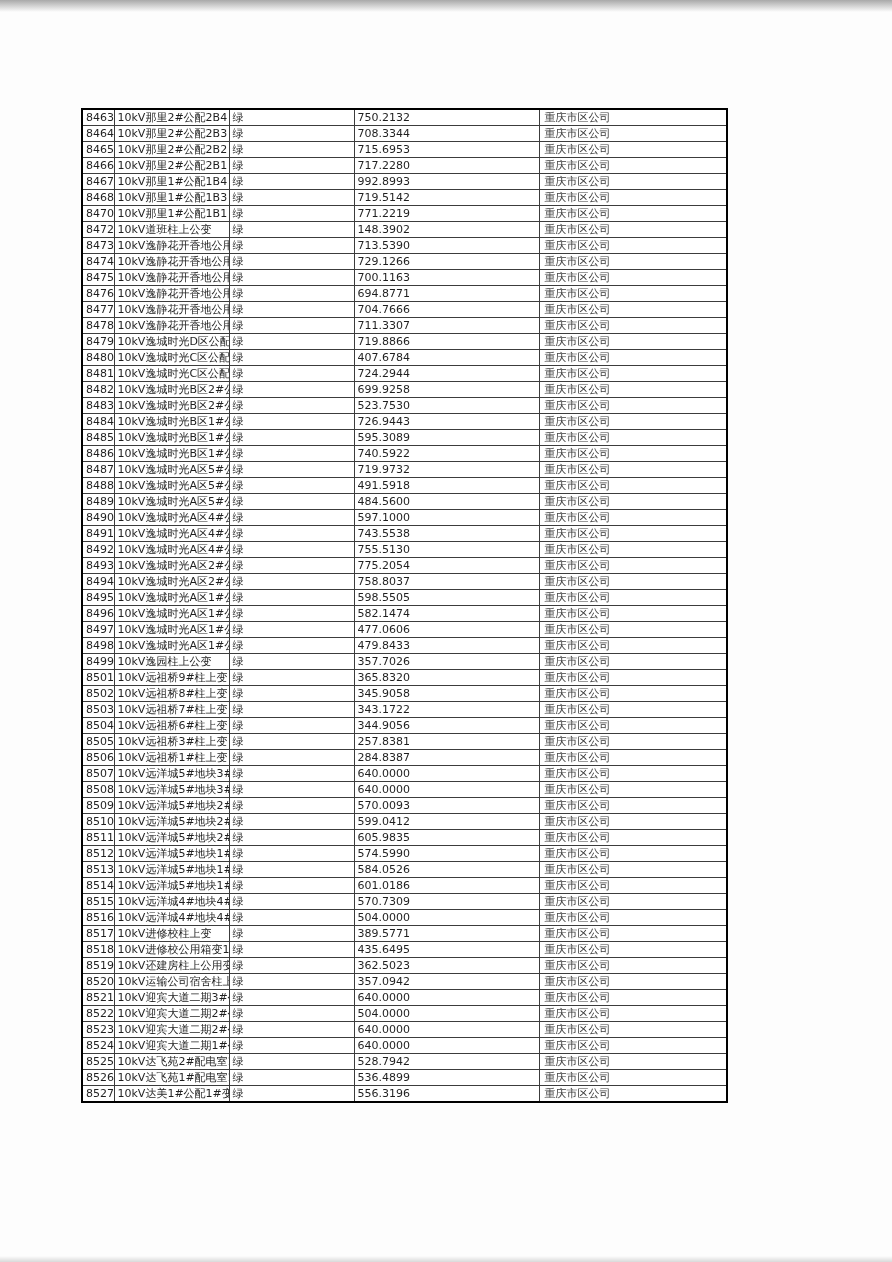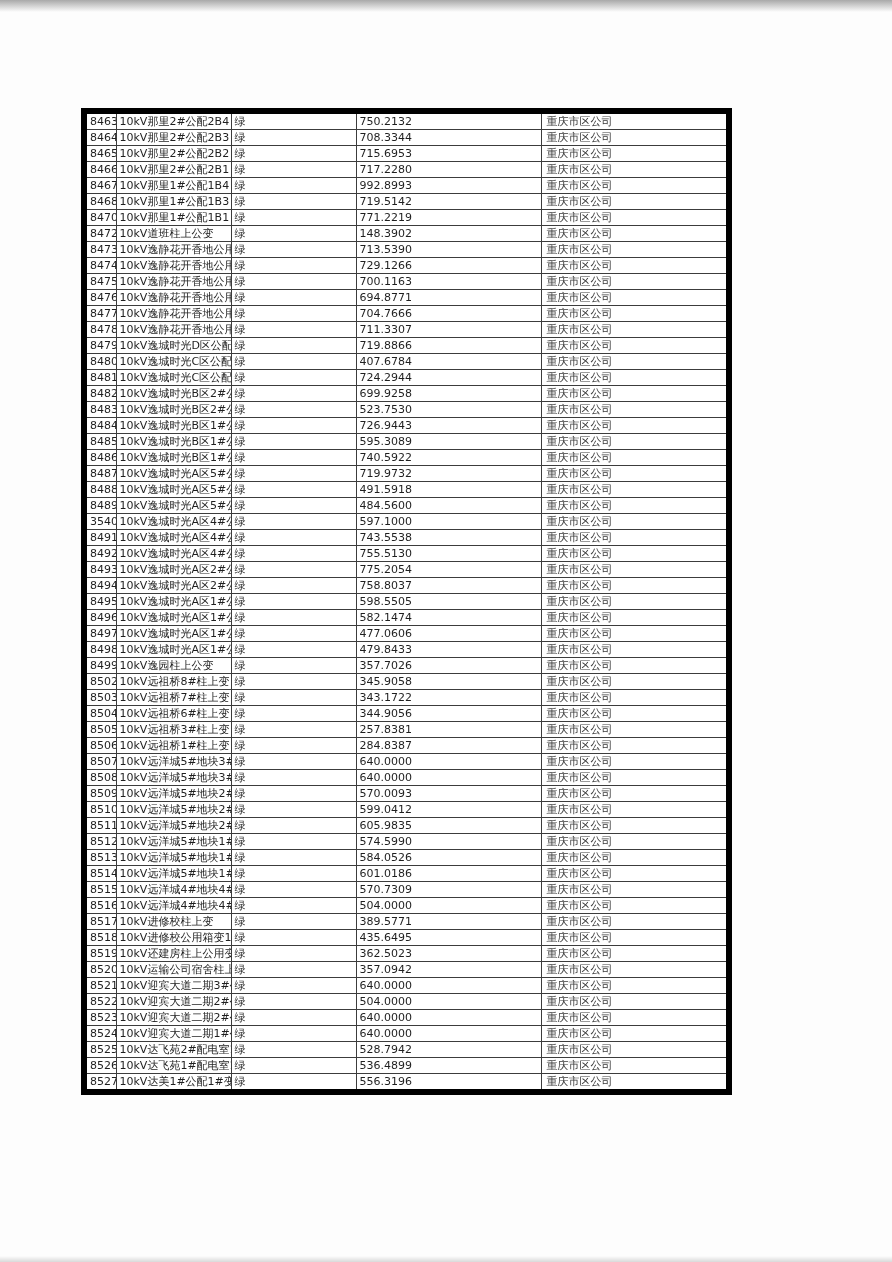--- a/index.html
+++ b/index.html
@@ -29,21 +29,21 @@
     background: linear-gradient(rgba(253,253,253,0), #d9d9d9);
   }
   table.data-grid {
     position: absolute;
     left: 81px;
     top: 108px;
     width: 645px;
     border-collapse: collapse;
     table-layout: fixed;
     background: #ffffff;
-    border: 6px solid #000000;
+    border: 2px solid #000000;
   }
   table.data-grid col.c-id      { width: 32px;  }
   table.data-grid col.c-name    { width: 115px; }
   table.data-grid col.c-status  { width: 125px; }
   table.data-grid col.c-value   { width: 185px; }
   table.data-grid col.c-company { width: 188px; }
   table.data-grid td {
     border: 1px solid #3c3c3c;
     height: 15px;
     padding: 0 0 0 3px;
@@ -244,21 +244,21 @@
           <td data-name="company-cell">重庆市区公司</td>
         </tr>
         <tr data-name="table-row">
           <td data-name="row-id-cell">8489</td>
           <td data-name="name-cell">10kV逸城时光A区5#公配</td>
           <td data-name="status-cell">绿</td>
           <td data-name="value-cell">484.5600</td>
           <td data-name="company-cell">重庆市区公司</td>
         </tr>
         <tr data-name="table-row">
-          <td data-name="row-id-cell">3540</td>
+          <td data-name="row-id-cell">8490</td>
           <td data-name="name-cell">10kV逸城时光A区4#公配</td>
           <td data-name="status-cell">绿</td>
           <td data-name="value-cell">597.1000</td>
           <td data-name="company-cell">重庆市区公司</td>
         </tr>
         <tr data-name="table-row">
           <td data-name="row-id-cell">8491</td>
           <td data-name="name-cell">10kV逸城时光A区4#公配</td>
           <td data-name="status-cell">绿</td>
           <td data-name="value-cell">743.5538</td>
@@ -311,20 +311,27 @@
           <td data-name="name-cell">10kV逸城时光A区1#公配</td>
           <td data-name="status-cell">绿</td>
           <td data-name="value-cell">479.8433</td>
           <td data-name="company-cell">重庆市区公司</td>
         </tr>
         <tr data-name="table-row">
           <td data-name="row-id-cell">8499</td>
           <td data-name="name-cell">10kV逸园柱上公变</td>
           <td data-name="status-cell">绿</td>
           <td data-name="value-cell">357.7026</td>
+          <td data-name="company-cell">重庆市区公司</td>
+        </tr>
+        <tr data-name="table-row">
+          <td data-name="row-id-cell">8501</td>
+          <td data-name="name-cell">10kV远祖桥9#柱上变</td>
+          <td data-name="status-cell">绿</td>
+          <td data-name="value-cell">365.8320</td>
           <td data-name="company-cell">重庆市区公司</td>
         </tr>
         <tr data-name="table-row">
           <td data-name="row-id-cell">8502</td>
           <td data-name="name-cell">10kV远祖桥8#柱上变</td>
           <td data-name="status-cell">绿</td>
           <td data-name="value-cell">345.9058</td>
           <td data-name="company-cell">重庆市区公司</td>
         </tr>
         <tr data-name="table-row">

